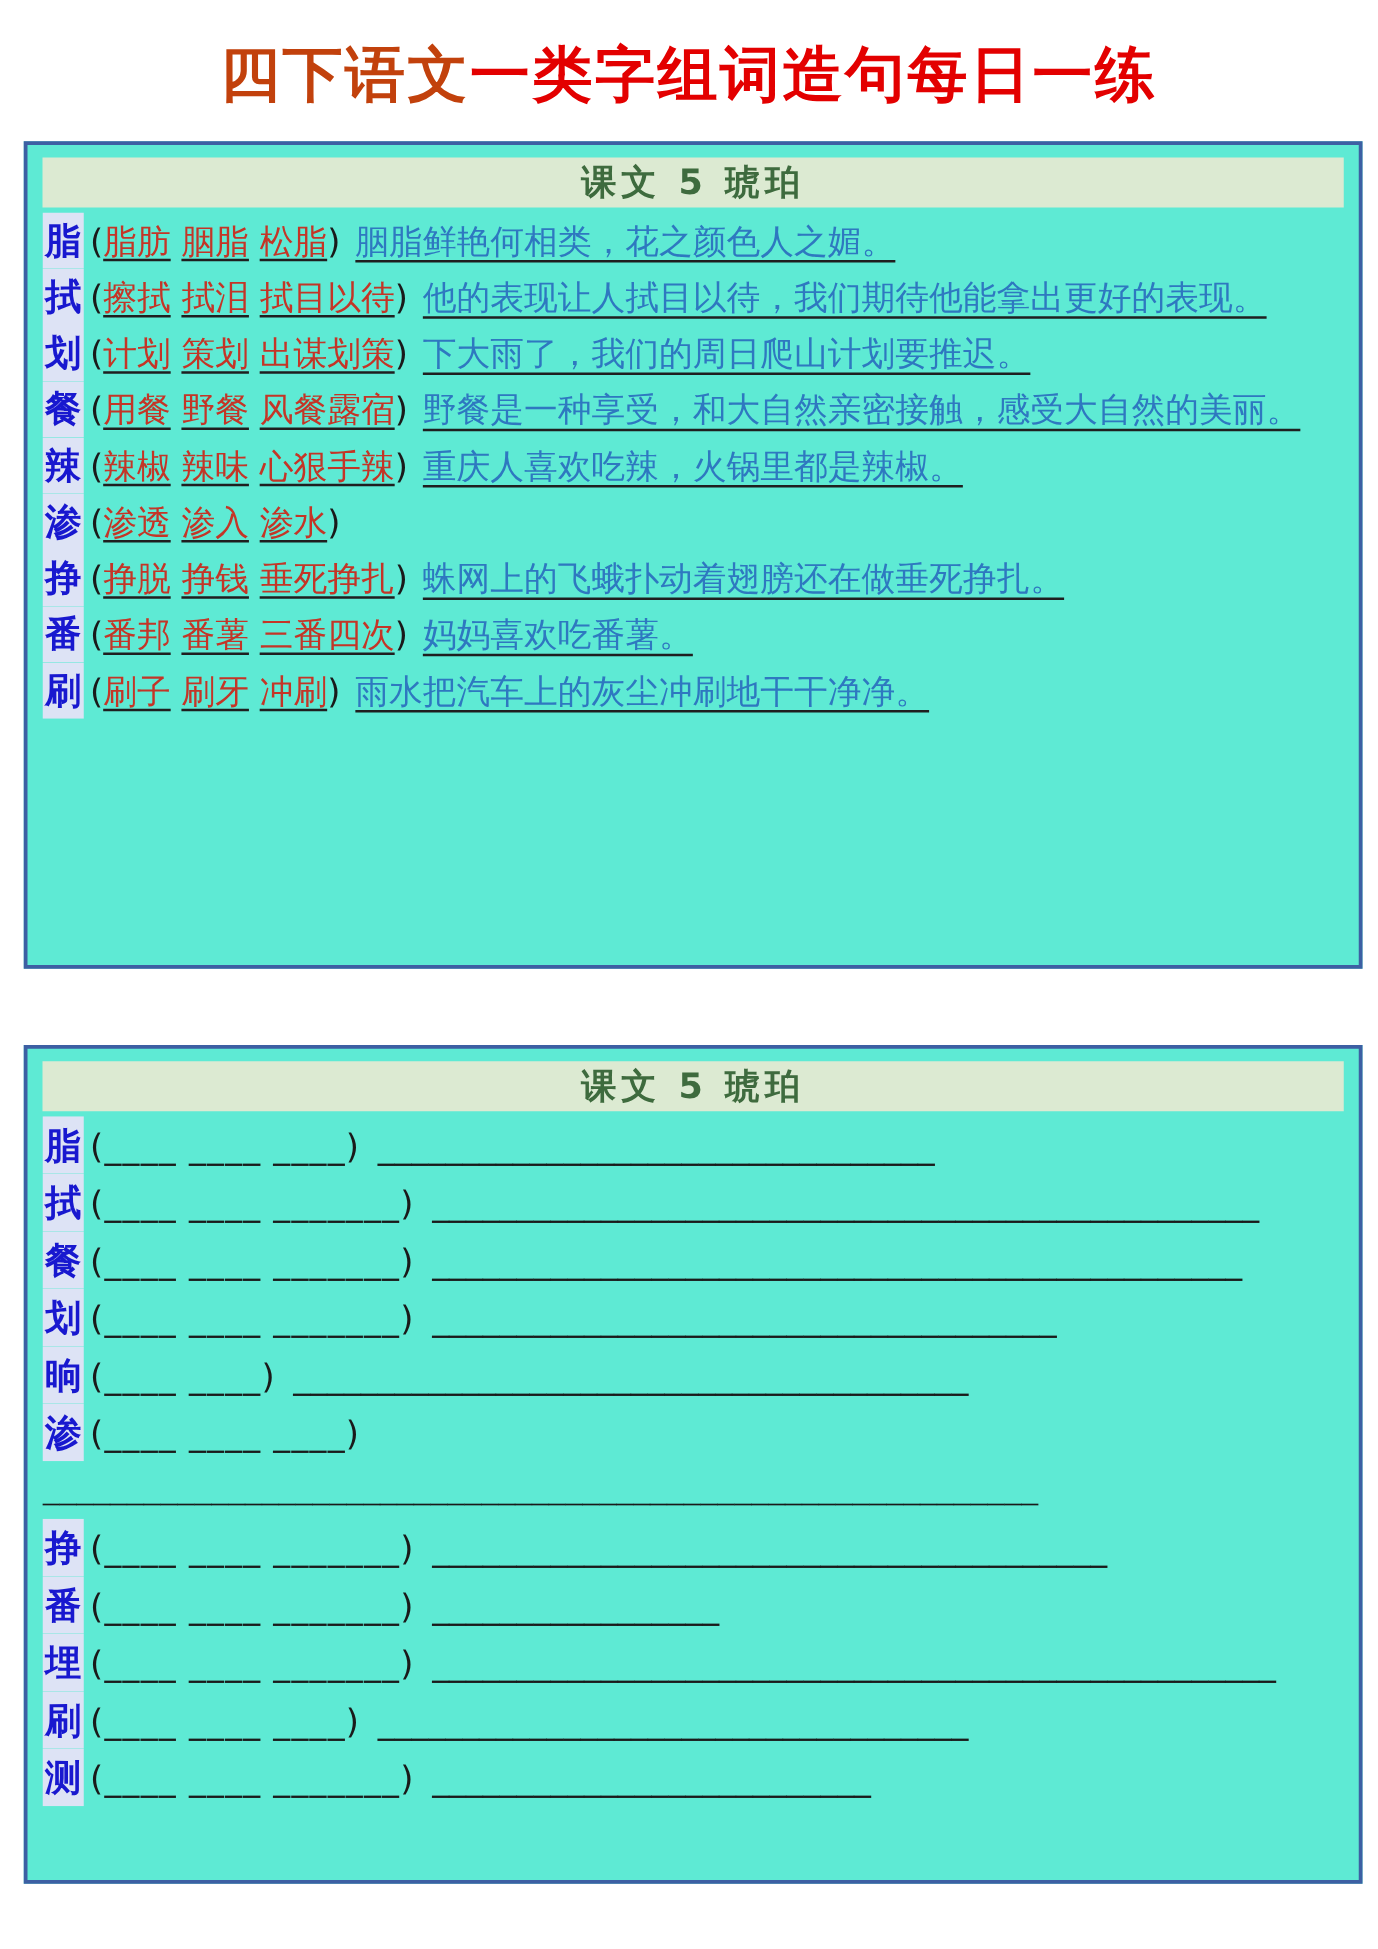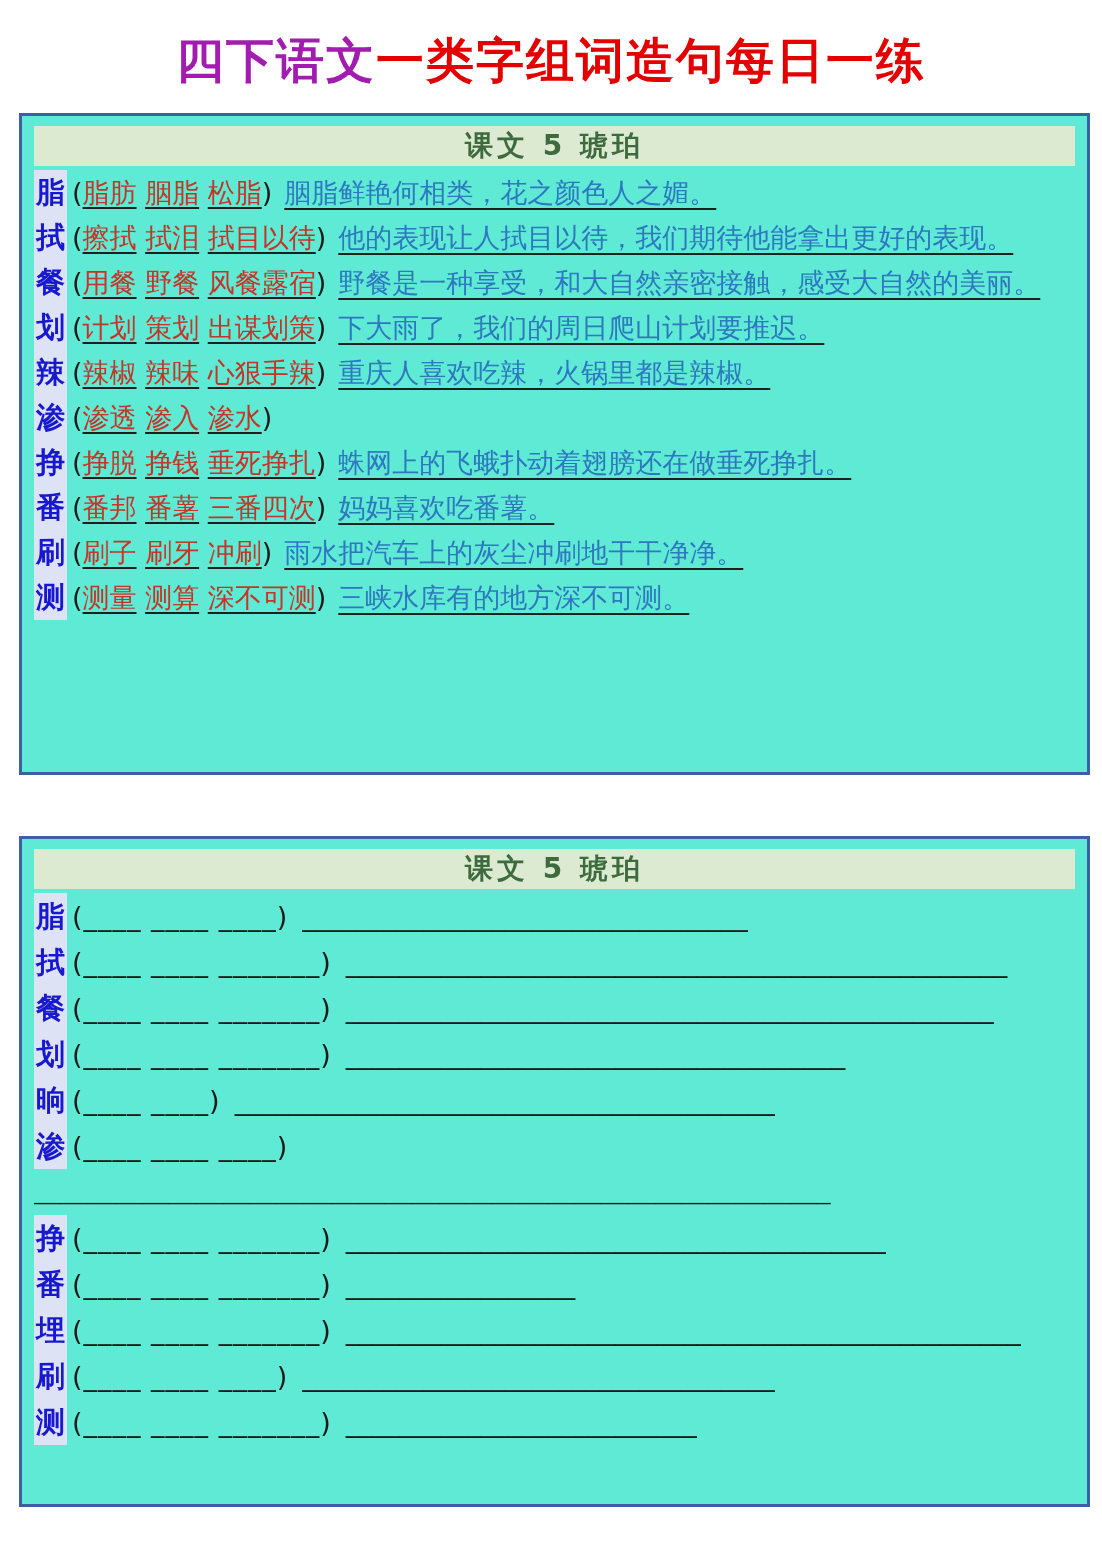--- a/index.html
+++ b/index.html
@@ -8,21 +8,21 @@
     font-family:"DejaVu Sans","Liberation Sans",sans-serif;
     color:#1a1a1a;
   }
   
   .title{
     width:100%;text-align:center;padding-top:34px;height:79px;
     font-family:"DejaVu Serif","Liberation Serif",serif;
     font-weight:bold;font-size:48px;line-height:1.1;letter-spacing:2px;
     white-space:nowrap;
   }
-  .title .t-black{color:#a21caf;}
+  .title .t-black{color:#c2410c;}
   .title .t-red{color:#e30000;margin-top:14px;}
   
   .sheet-box{
     position:absolute;left:19px;width:1071px;
     border:3px solid #3d5fa3;background:#5eead4;
     box-sizing:border-box;padding:10px 12px 6px 12px;
   }
   #answer-box{top:113px;height:662px;}
   #practice-box{top:836px;height:671px;}
   .sec-header{
@@ -69,25 +69,25 @@
   <div id="answer-rows">
   <div class="row">
     <span class="hanzi">脂</span><span class="paren">(</span><span class="words"><span class="w">脂肪</span> <span class="w">胭脂</span> <span class="w">松脂</span></span><span class="paren">)</span><span class="sentence">胭脂鲜艳何相类，花之颜色人之媚。</span>
   </div>
 
   <div class="row">
     <span class="hanzi">拭</span><span class="paren">(</span><span class="words"><span class="w">擦拭</span> <span class="w">拭泪</span> <span class="w">拭目以待</span></span><span class="paren">)</span><span class="sentence">他的表现让人拭目以待，我们期待他能拿出更好的表现。</span>
   </div>
 
   <div class="row">
-    <span class="hanzi">餐</span><span class="paren">(</span><span class="words"><span class="w">用餐</span> <span class="w">野餐</span> <span class="w">风餐露宿</span></span><span class="paren">)</span><span class="sentence">野餐是一种享受，和大自然亲密接触，感受大自然的美丽。</span>
+    <span class="hanzi">划</span><span class="paren">(</span><span class="words"><span class="w">计划</span> <span class="w">策划</span> <span class="w">出谋划策</span></span><span class="paren">)</span><span class="sentence">下大雨了，我们的周日爬山计划要推迟。</span>
   </div>
 
   <div class="row">
-    <span class="hanzi">划</span><span class="paren">(</span><span class="words"><span class="w">计划</span> <span class="w">策划</span> <span class="w">出谋划策</span></span><span class="paren">)</span><span class="sentence">下大雨了，我们的周日爬山计划要推迟。</span>
+    <span class="hanzi">餐</span><span class="paren">(</span><span class="words"><span class="w">用餐</span> <span class="w">野餐</span> <span class="w">风餐露宿</span></span><span class="paren">)</span><span class="sentence">野餐是一种享受，和大自然亲密接触，感受大自然的美丽。</span>
   </div>
 
 
   <div class="row">
     <span class="hanzi">辣</span><span class="paren">(</span><span class="words"><span class="w">辣椒</span> <span class="w">辣味</span> <span class="w">心狠手辣</span></span><span class="paren">)</span><span class="sentence">重庆人喜欢吃辣，火锅里都是辣椒。</span>
   </div>
 
   <div class="row">
     <span class="hanzi">渗</span><span class="paren">(</span><span class="words"><span class="w">渗透</span> <span class="w">渗入</span> <span class="w">渗水</span></span><span class="paren">)</span>
   </div>
@@ -99,23 +99,20 @@
 
   <div class="row">
     <span class="hanzi">番</span><span class="paren">(</span><span class="words"><span class="w">番邦</span> <span class="w">番薯</span> <span class="w">三番四次</span></span><span class="paren">)</span><span class="sentence">妈妈喜欢吃番薯。</span>
   </div>
 
 
   <div class="row">
     <span class="hanzi">刷</span><span class="paren">(</span><span class="words"><span class="w">刷子</span> <span class="w">刷牙</span> <span class="w">冲刷</span></span><span class="paren">)</span><span class="sentence">雨水把汽车上的灰尘冲刷地干干净净。</span>
   </div>
 
-  <div class="row">
-    <span class="hanzi">测</span><span class="paren">(</span><span class="words"><span class="w">测量</span> <span class="w">测算</span> <span class="w">深不可测</span></span><span class="paren">)</span><span class="sentence">三峡水库有的地方深不可测。</span>
-  </div>
 </div>
 </div>
 
 <div class="sheet-box" id="practice-box">
   <div class="sec-header">课文 5 琥珀</div>
   <div id="practice-rows">
   <div class="row">
     <span class="hanzi">脂</span><span class="blanks">(____  ____  ____)</span><span class="wline">_________________________________</span>
   </div>
 

